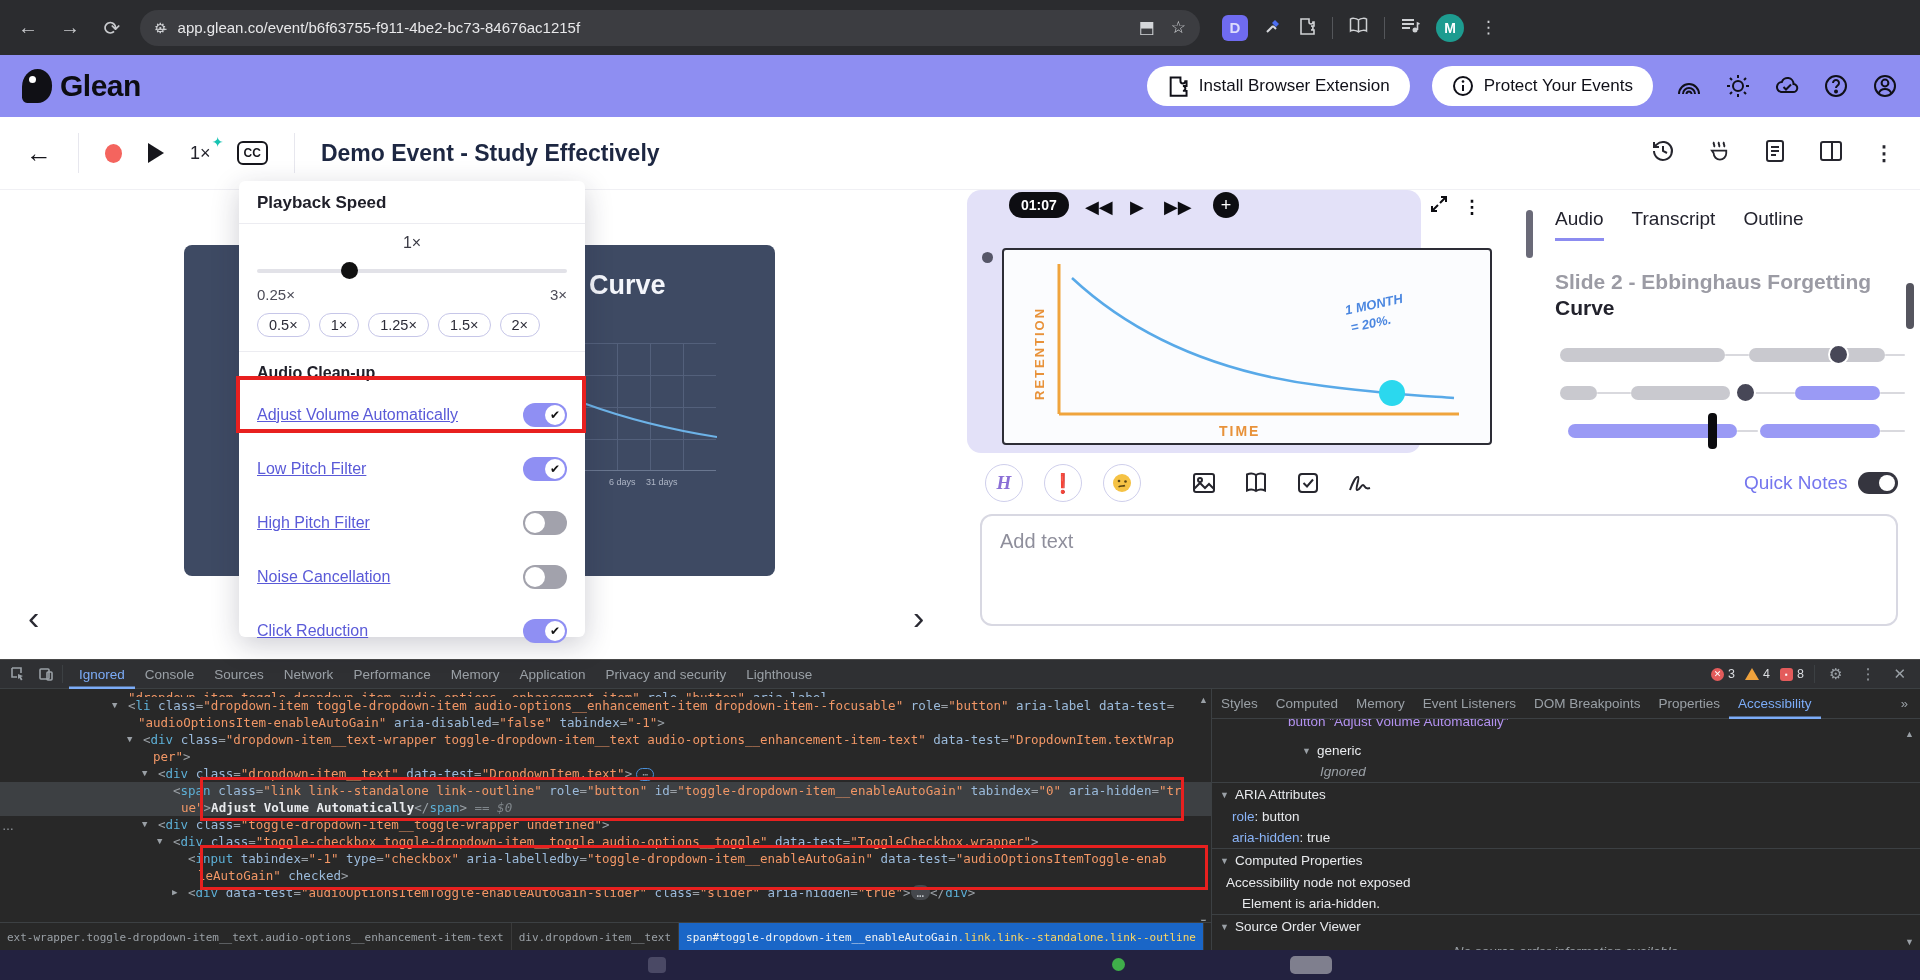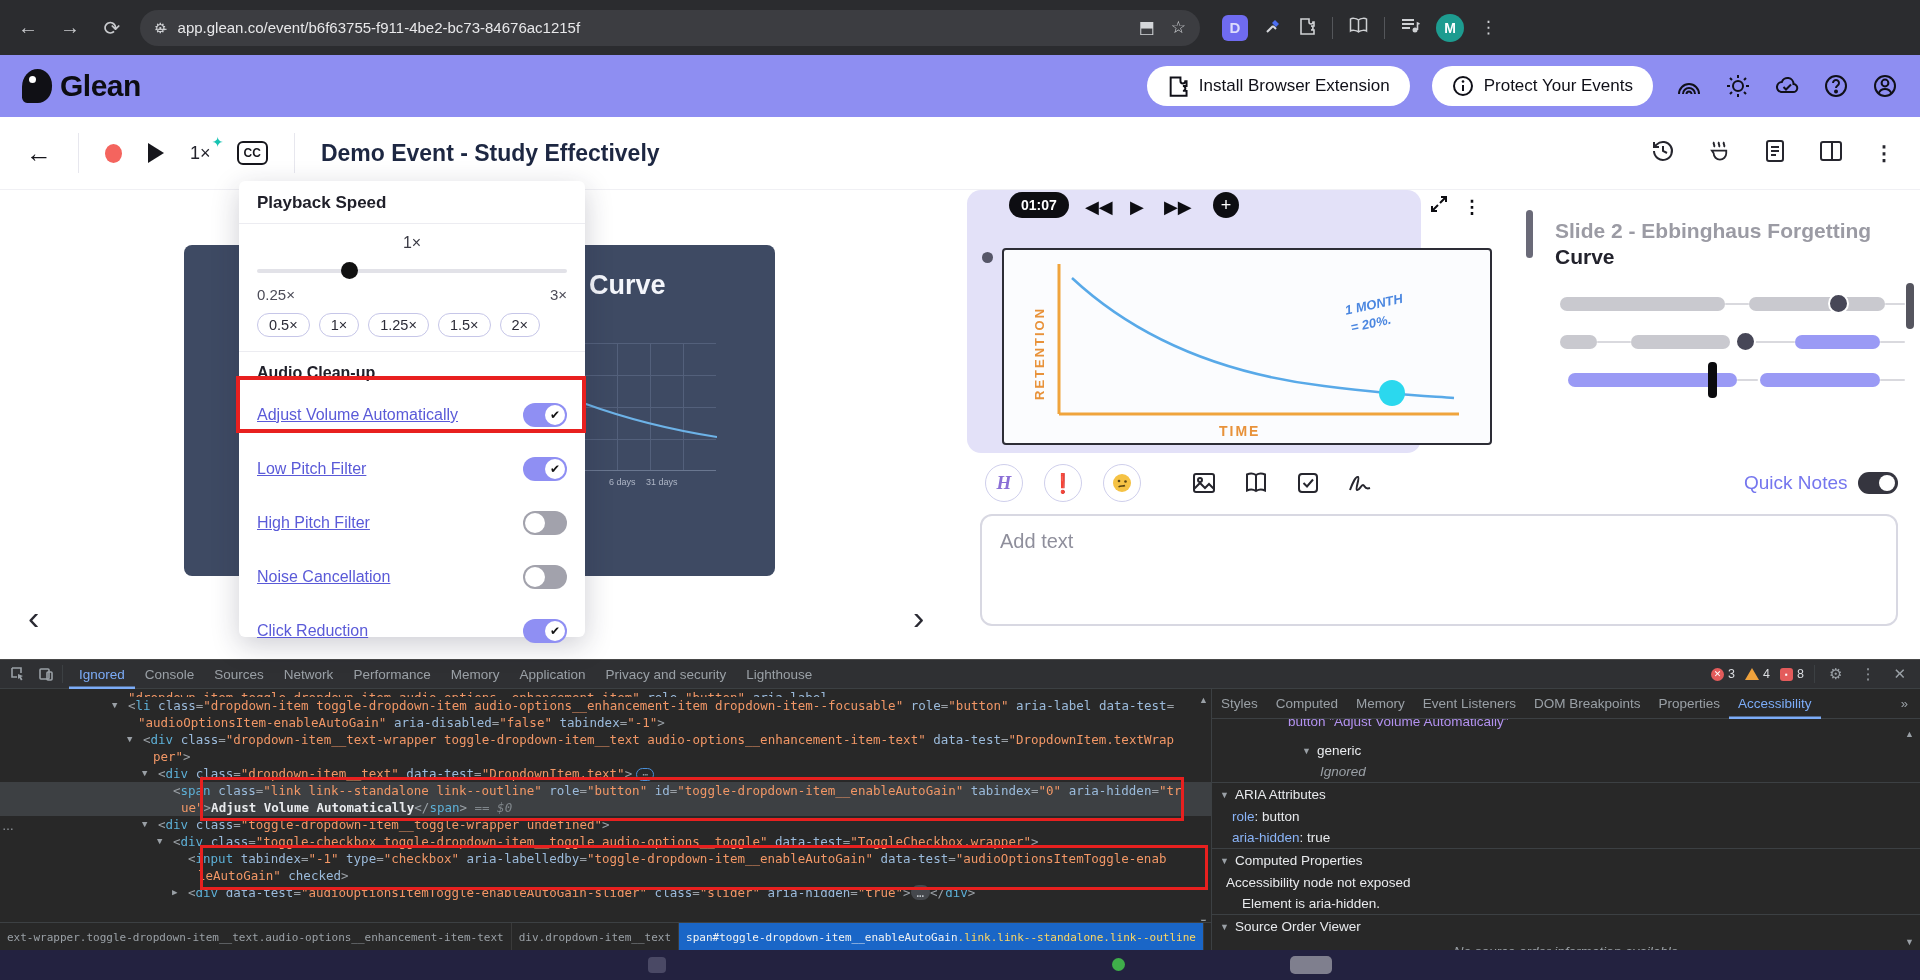--- a/index.html
+++ b/index.html
@@ -431,20 +431,25 @@
         <g transform="rotate(-12 365 62)" fill="#4a86e0" font-size="13" font-style="italic" font-weight="bold">
           <text x="342" y="60">1 MONTH</text>
           <text x="344" y="78">= 20%.</text>
         </g>
       </svg>
     </div>
   </div>
   <div class="mid-scroll" style="left:1526px;top:210px;position:absolute;width:7px;height:48px;background:#6a6a78;border-radius:4px;"></div>
 
   <div class="sidebar">
+    <div class="sb-tabs" id="sb-tabs">
+        <span class="sb-tab active">Audio</span>
+        <span class="sb-tab">Transcript</span>
+        <span class="sb-tab">Outline</span>
+      </div>
     <div class="sb-head">
       <span>Slide 2 - Ebbinghaus Forgetting</span>
       <b>Curve</b>
     </div>
     <div class="wave" id="waveform">
         <div class="wave-row" style="top: 0px;">
           <span class="wseg gray" style="left: 5px; width: 165px;"></span>
           <span class="wline" style="left: 170px; width: 24px;"></span>
           <span class="wseg gray" style="left: 194px; width: 136px;"></span>
           <span class="wline" style="left: 330px; width: 20px;"></span>

